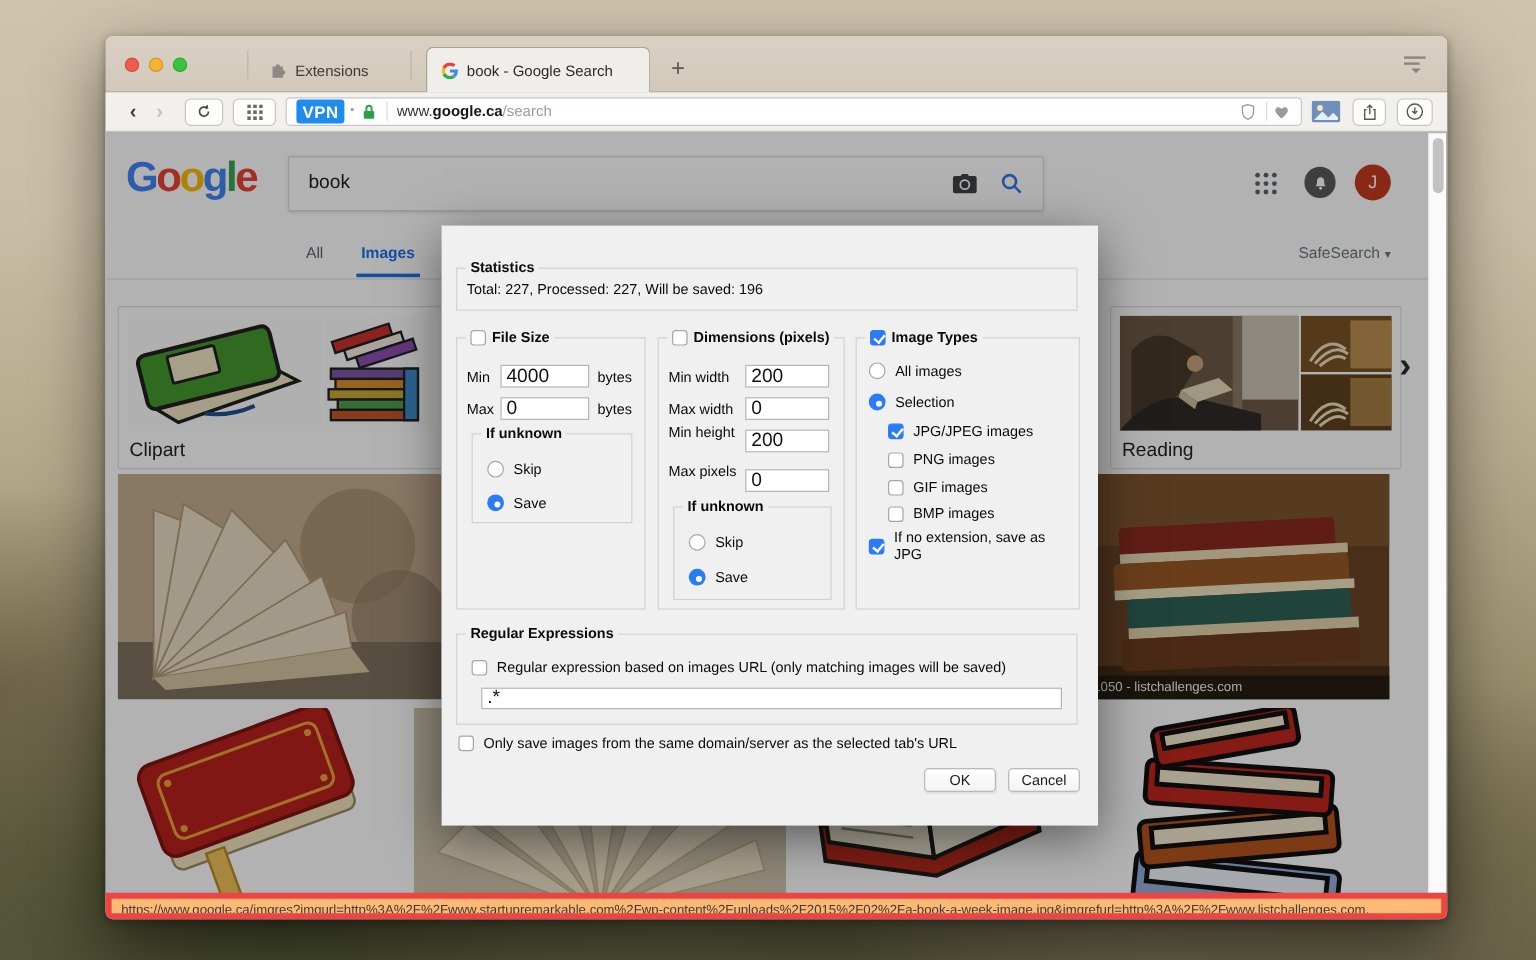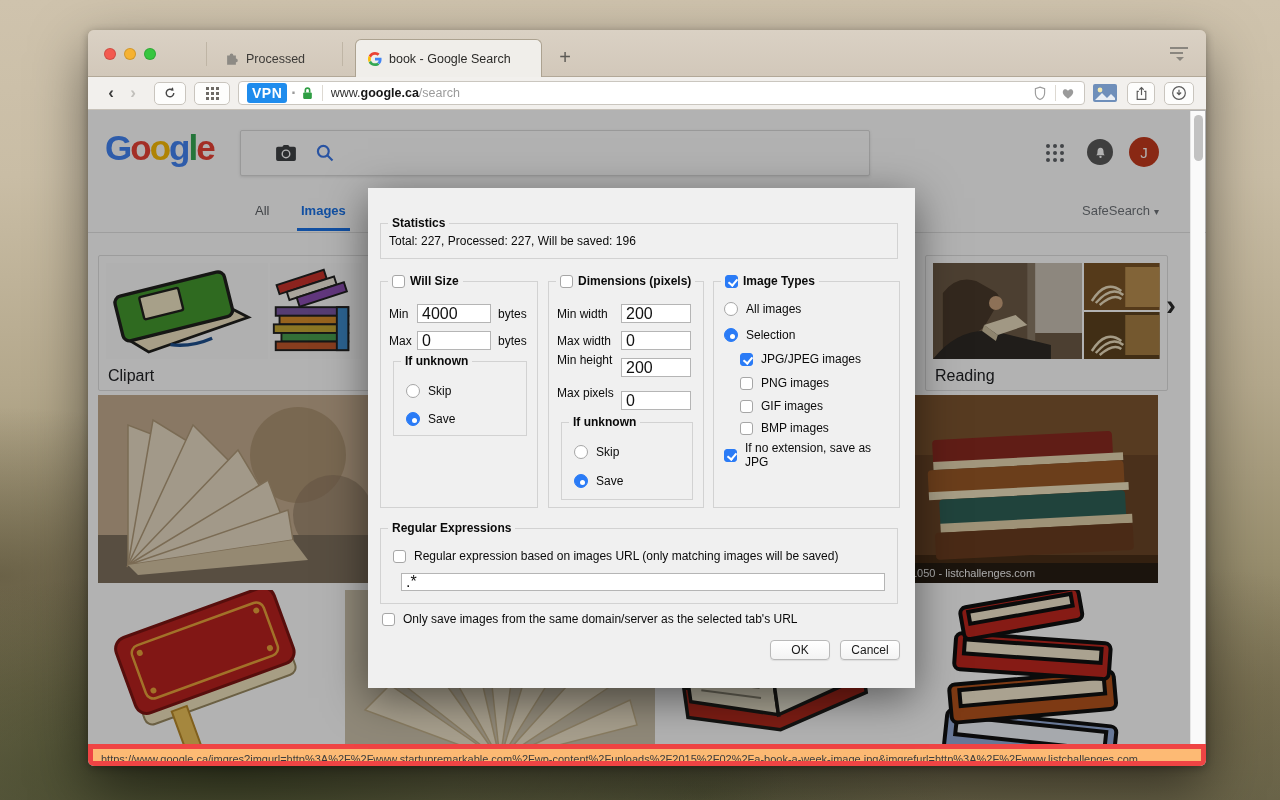--- a/index.html
+++ b/index.html
@@ -109,21 +109,21 @@
       <div class="tl red"></div>
       <div class="tl yel"></div>
       <div class="tl grn"></div>
       <div class="tab-div" style="left:118px"></div>
       <div class="tab-inactive">
         <span>
           <svg width="15" height="15" viewBox="0 0 24 24">
               <path fill="#8d8a84" d="M5 9h4a3 3 0 1 1 6 0h4v5a3 3 0 1 1 0 6v4H5z" transform="translate(0,-2)"></path>
             </svg>
         </span>
-        <span>Processed</span>
+        <span>Extensions</span>
       </div>
       <div class="tab-div" style="left:254px"></div>
       <div class="tab-active">
         <span>
           <svg width="14" height="14" viewBox="0 0 48 48">
               <path fill="#EA4335" d="M24 9.5c3.5 0 6.6 1.2 9 3.5l6.7-6.7C35.6 2.4 30.2 0 24 0 14.6 0 6.5 5.4 2.6 13.2l7.8 6.1C12.3 13.4 17.7 9.5 24 9.5z"></path>
               <path fill="#4285F4" d="M46.5 24.5c0-1.6-.1-3.1-.4-4.5H24v9h12.7c-.6 3-2.3 5.5-4.8 7.2l7.5 5.8C43.9 38 46.5 31.8 46.5 24.5z"></path>
               <path fill="#FBBC05" d="M10.4 28.7c-.5-1.5-.8-3-.8-4.7s.3-3.2.8-4.7l-7.8-6.1C.9 16.5 0 20.1 0 24s.9 7.5 2.6 10.8l7.8-6.1z"></path>
               <path fill="#34A853" d="M24 48c6.2 0 11.4-2 15.2-5.5l-7.5-5.8c-2 1.4-4.6 2.2-7.7 2.2-6.3 0-11.7-3.9-13.6-9.3l-7.8 6.1C6.5 42.6 14.6 48 24 48z"></path>
             </svg>
@@ -211,20 +211,21 @@
             <path d="M12 7v7M8.8 11.2 12 14.4l3.2-3.2" fill="none" stroke="#5a5a5a" stroke-width="1.8"></path>
           </svg>
       </div>
     </div>
 
     <div class="content">
       <div class="page">
         <div class="glogo"><span class="c0">G</span><span class="c1">o</span><span class="c2">o</span><span class="c3">g</span><span class="c4">l</span><span class="c5">e</span></div>
 
         <div class="searchbox">
+          <span class="query">book</span>
           <span class="sbicon">
             <svg width="22" height="18" viewBox="0 0 24 20">
                 <path d="M8 3l1.5-2h5L16 3h5a2 2 0 0 1 2 2v12a2 2 0 0 1-2 2H3a2 2 0 0 1-2-2V5a2 2 0 0 1 2-2z" fill="#3f4246"></path>
                 <circle cx="12" cy="11" r="4.2" fill="#3f4246" stroke="#fff" stroke-width="1.6"></circle>
               </svg>
           </span>
           <span class="sbicon">
             <svg width="20" height="20" viewBox="0 0 24 24">
                 <circle cx="10" cy="10" r="6.5" fill="none" stroke="#3b78e8" stroke-width="2.6"></circle>
                 <path d="M15 15l6 6" stroke="#3b78e8" stroke-width="2.6"></path>
@@ -442,21 +443,21 @@
       <div class="dialog">
 
         <div class="fs" style="left:12px; top:35px; width:518px; height:36px;">
           <div class="leg">Statistics</div>
           <div class="drow" style="left:8px; top:10px;">Total: 227, Processed: 227, Will be saved: 196</div>
         </div>
 
         <div class="fs" style="left:12px; top:93px; width:158px; height:227px;">
           <div class="leg">
             <span class="cb"></span>
-            <span>Will Size</span>
+            <span>File Size</span>
           </div>
           <div class="drow" style="left:8px; top:25px;">Min</div>
           <input class="din" style="position: absolute; left: 36px; top: 22px; width: 74px;" readonly="" value="4000">
           <div class="drow" style="left:117px; top:25px;">bytes</div>
           <div class="drow" style="left:8px; top:52px;">Max</div>
           <input class="din" style="position: absolute; left: 36px; top: 49px; width: 74px;" readonly="" value="0">
           <div class="drow" style="left:117px; top:52px;">bytes</div>
           <div class="fs" style="left:12px; top:79px; width:134px; height:75px;">
             <div class="leg">If unknown</div>
             <div class="drow" style="left:12px; top:22px;">

